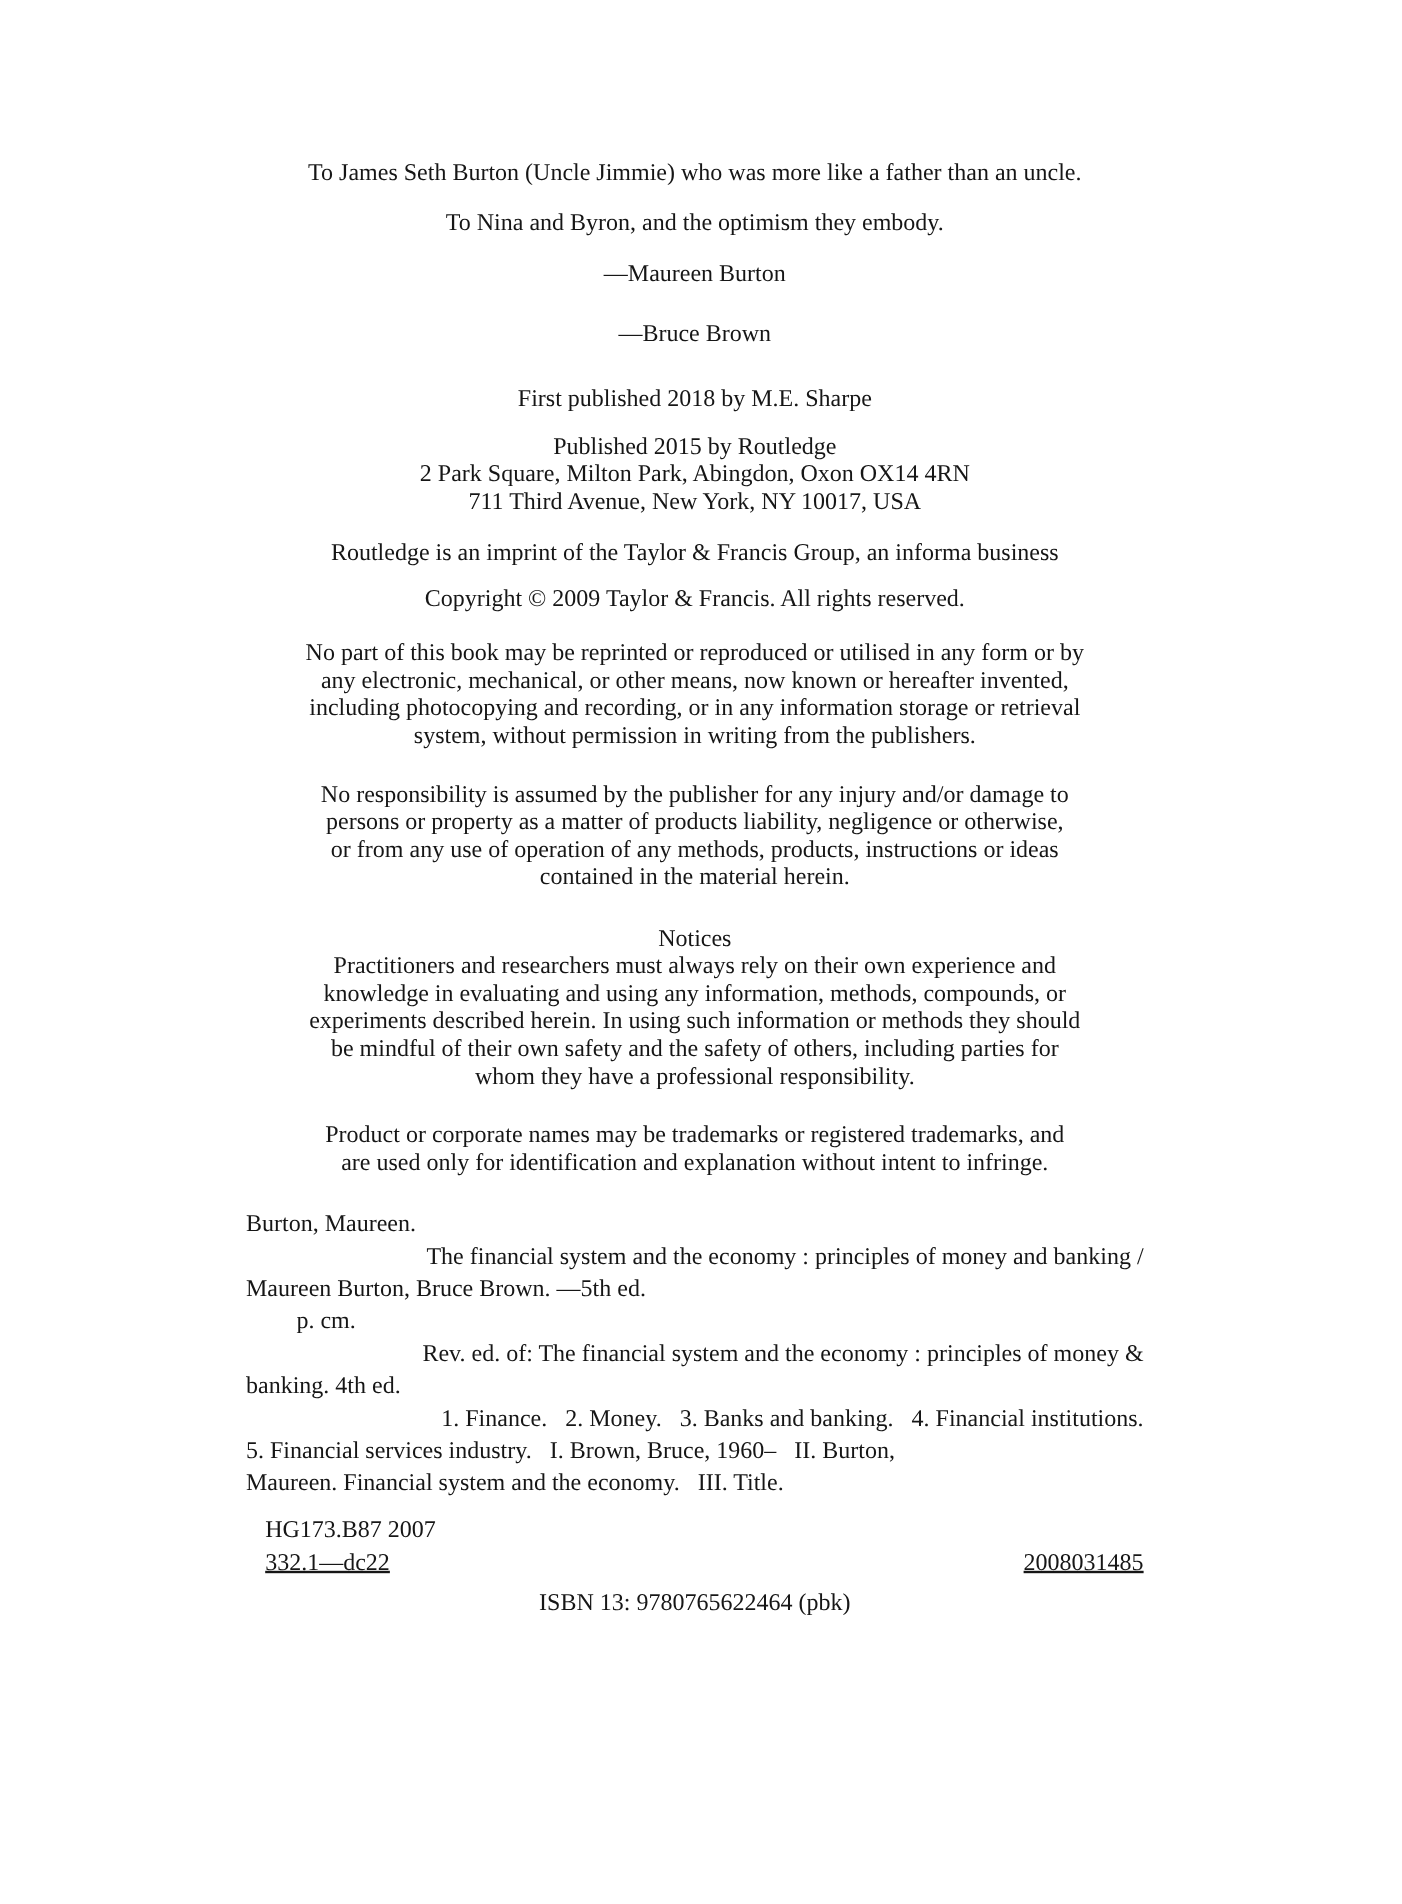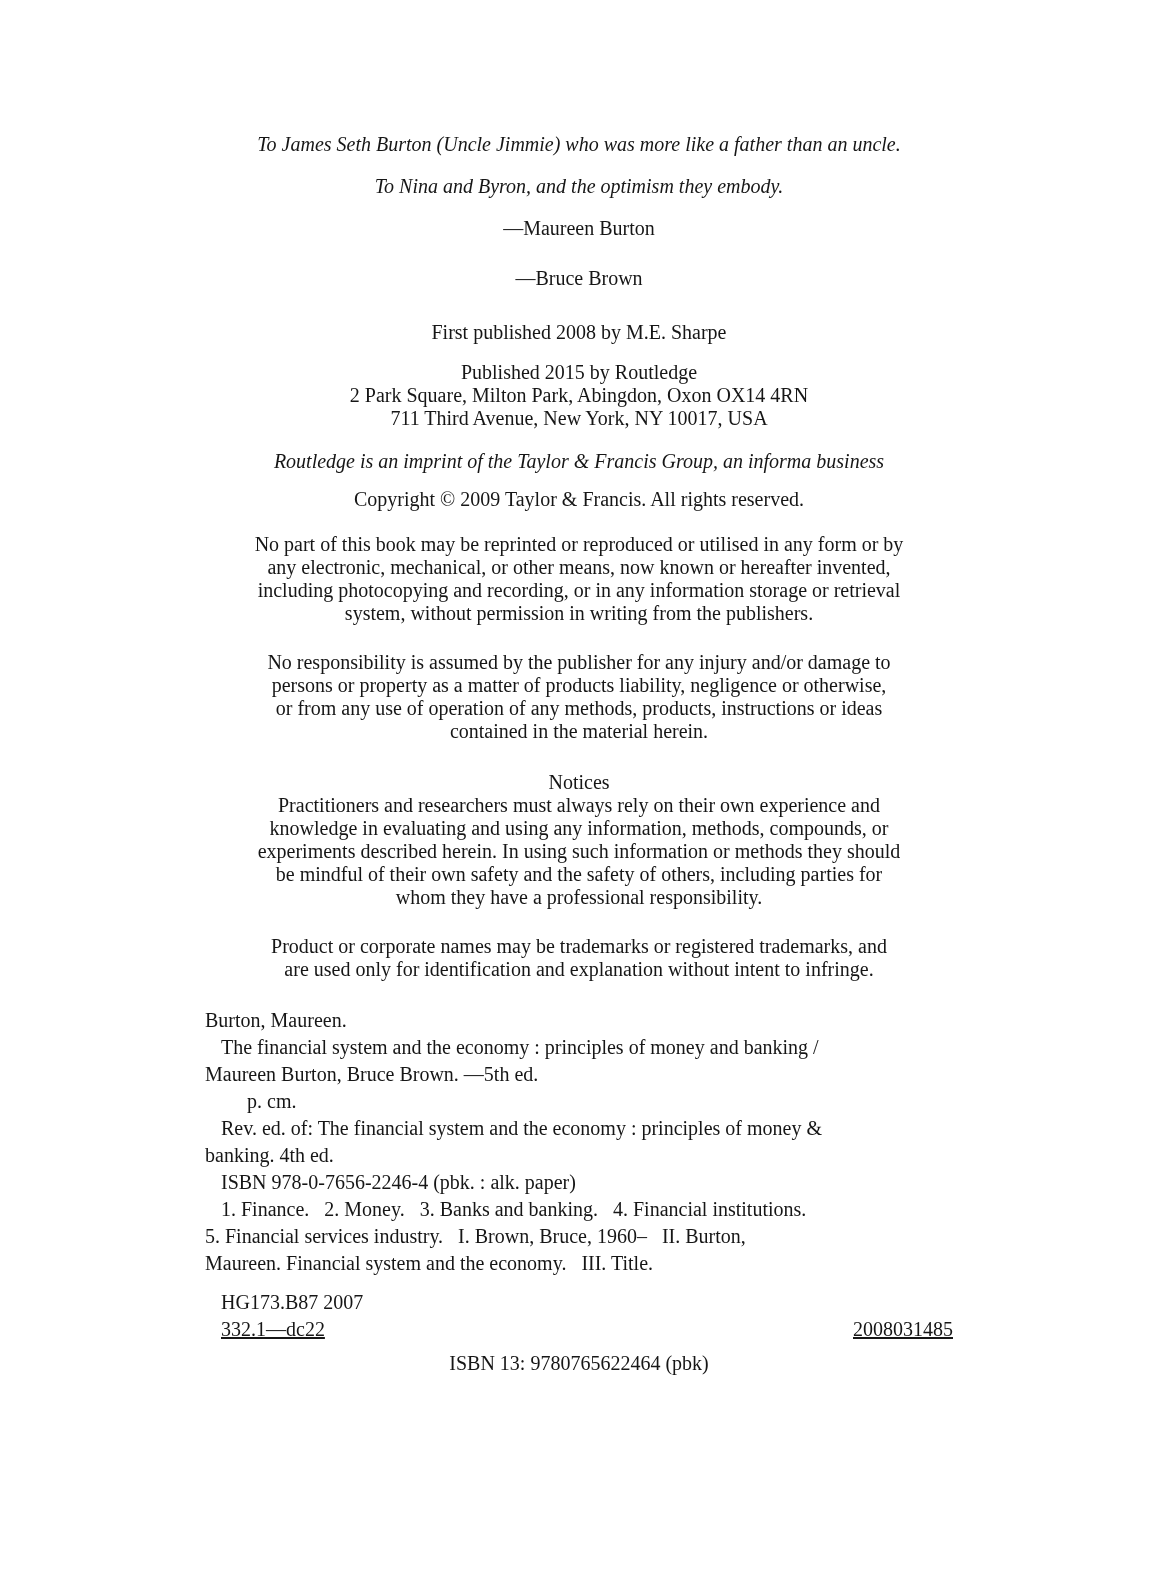--- a/index.html
+++ b/index.html
@@ -13,21 +13,21 @@
     color: #161616;
     font-size: 20px;
   }
   .content {
     position: absolute;
     left: 205px;
     top: 133px;
     width: 748px;
   }
   .center { text-align: center; }
-  .italic { font-style: italic; }
+  .italic { }
   .lines { white-space: pre-line; line-height: 23px; }
   .single { line-height: 23px; }
 
   .ded-quote   { margin-bottom: 19px; }
   .ded-attr    { margin-bottom: 27px; }
   .ded-attr-2  { margin-bottom: 31px; }
   .first-pub   { margin-bottom: 17px; }
   .pub-block   { margin-bottom: 20px; }
   .imprint     { margin-bottom: 15px; }
   .copyright   { margin-bottom: 22px; }
@@ -36,21 +36,21 @@
   .practitioners { margin-bottom: 26px; }
   .trademarks  { margin-bottom: 26px; }
 
   .cip-heading {
     font-weight: bold;
     line-height: 23px;
     margin-bottom: 14px;
   }
   .cip-block { line-height: 27px; margin-bottom: 12px; }
   .cip-line  { white-space: pre-wrap; }
-  .indent-1  { padding-left: 16px; }
+  .indent-1  { padding-left: 16px; text-align: right; }
   .indent-2  { padding-left: 42px; }
 
   .call-block { line-height: 27px; margin-bottom: 10px; }
   .call-indent { padding-left: 16px; }
   .dewey-row { display: flex; justify-content: space-between; text-decoration: underline; }
 
   .isbn13 {
     text-align: center;
     font-size: 20px;
     line-height: 21px;
@@ -61,21 +61,21 @@
 
 <div class="page">
   <div class="content">
 
     <div class="center italic single ded-quote">To James Seth Burton (Uncle Jimmie) who was more like a father than an uncle.</div>
     <div class="center italic single ded-quote">To Nina and Byron, and the optimism they embody.</div>
 
     <div class="center single ded-attr">—Maureen Burton</div>
     <div class="center single ded-attr-2">—Bruce Brown</div>
 
-    <div class="center single first-pub">First published 2008 by M.E. Sharpe</div>
+    <div class="center single first-pub">First published 2018 by M.E. Sharpe</div>
 
     <div class="center lines pub-block">Published 2015 by Routledge
 2 Park Square, Milton Park, Abingdon, Oxon OX14 4RN
 711 Third Avenue, New York, NY 10017, USA</div>
 
     <div class="center italic single imprint">Routledge is an imprint of the Taylor &amp; Francis Group, an informa business</div>
 
     <div class="center single copyright">Copyright © 2009 Taylor &amp; Francis. All rights reserved.</div>
 
     <div class="center lines rights">No part of this book may be reprinted or reproduced or utilised in any form or by
@@ -99,21 +99,20 @@
 are used only for identification and explanation without intent to infringe.</div>
 
 
     <div class="cip-block">
       <div class="cip-line">Burton, Maureen.</div>
       <div class="cip-line indent-1">The financial system and the economy : principles of money and banking /</div>
       <div class="cip-line">Maureen Burton, Bruce Brown. —5th ed.</div>
       <div class="cip-line indent-2">p. cm.</div>
       <div class="cip-line indent-1">Rev. ed. of: The financial system and the economy : principles of money &amp;</div>
       <div class="cip-line">banking. 4th ed.</div>
-      <div class="cip-line indent-1">ISBN 978-0-7656-2246-4 (pbk. : alk. paper)</div>
       <div class="cip-line indent-1">1. Finance.   2. Money.   3. Banks and banking.   4. Financial institutions.</div>
       <div class="cip-line">5. Financial services industry.   I. Brown, Bruce, 1960–   II. Burton,</div>
       <div class="cip-line">Maureen. Financial system and the economy.   III. Title.</div>
     </div>
 
     <div class="call-block">
       <div class="call-indent">HG173.B87 2007</div>
       <div class="dewey-row">
         <span class="call-indent">332.1—dc22</span>
         <span>2008031485</span>

